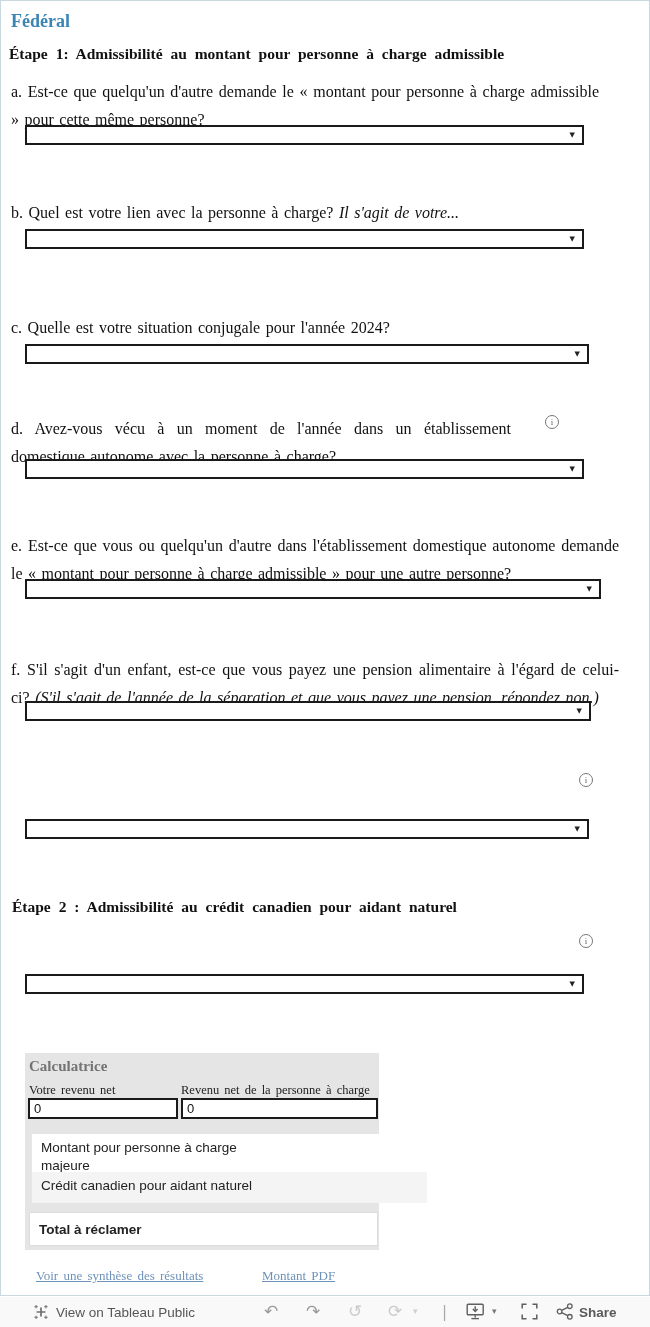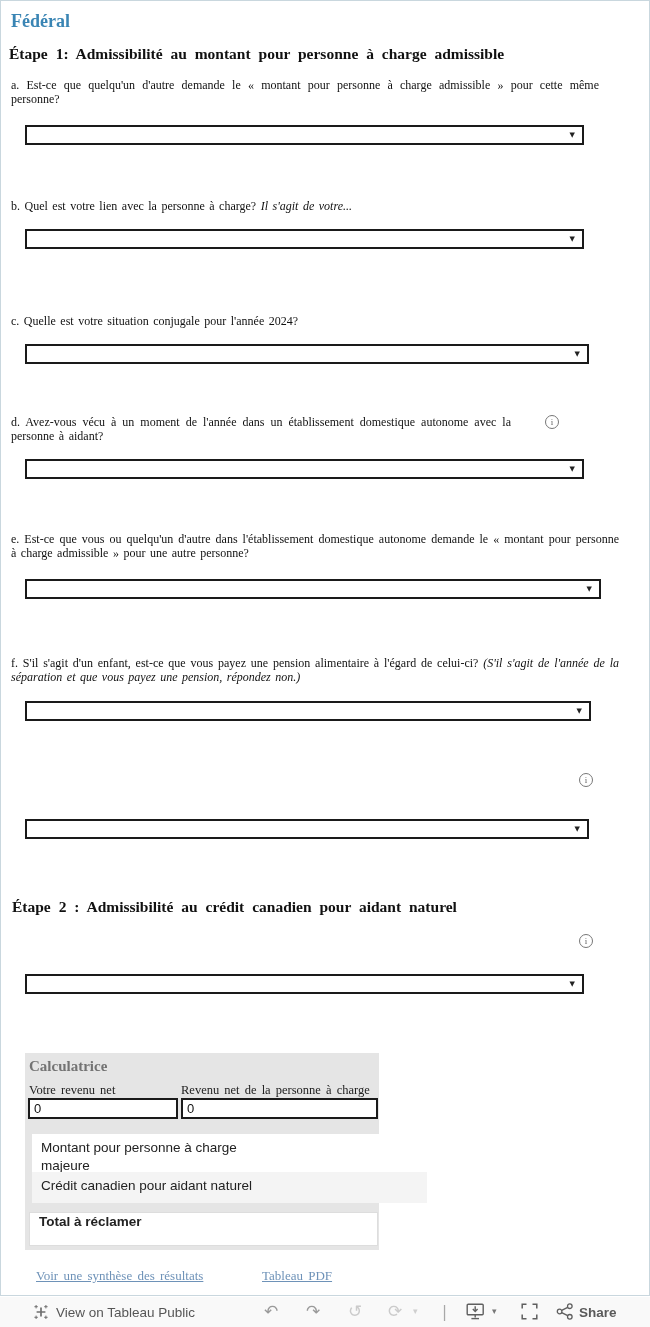--- a/index.html
+++ b/index.html
@@ -9,21 +9,21 @@
 
   
   #viz { position:absolute; left:0; top:0; width:650px; height:1296px;
          background:#fff; border:1px solid #c9d7de; }
 
   .abs { position:absolute; }
 
   .page-title { font-size:18px; font-weight:bold; color:#3a85b4; word-spacing:2px; }
   .step-heading { font-size:15.5px; font-weight:bold; color:#111; word-spacing:4px; }
 
-  .q-text { font-size:12px; color:#111; line-height:14px; text-align:justify;
+  .q-text { font-size:16px; color:#111; line-height:28px; text-align:justify;
             word-spacing:1.5px; }
   .q-text i { font-style:italic; }
 
   .dropdown { position:absolute; height:20px; background:#fff;
               border:2px solid #1a1a1a; cursor:pointer; }
   .dropdown .dd-caret { position:absolute; right:7px; top:50%; transform:translateY(-54%);
               font-size:7px; color:#222; font-family:"DejaVu Sans", sans-serif; }
 
   .info-icon { position:absolute; width:14px; height:14px; border:1px solid #777;
                border-radius:50%; color:#666; font-size:9px; line-height:12px;
@@ -39,21 +39,21 @@
                 font-family:"Liberation Sans", sans-serif; font-size:13px; color:#111;
                 padding:0 4px; }
   .calc-row { position:absolute; left:7px; width:395px;
               font-family:"Liberation Sans", sans-serif; font-size:13.5px; color:#222; }
   .row-text { display:block; padding:5px 0 5px 9px; line-height:18px; }
   #row-dependant { top:81px; background:#fff; height:38px; }
   #row-dependant .row-text { width:250px; }
   #row-caregiver { top:119px; background:#f4f4f4; height:31px; }
   #row-total { left:4px; top:159px; width:349px; background:#fff;
                border:1px solid #ddd; height:34px; }
-  #row-total .row-text { font-weight:bold; padding-top:0; }
+  #row-total .row-text { font-weight:bold; padding-top:8px; }
 
   .result-link { position:absolute; font-size:13px; color:#6e92b8;
                  text-decoration:underline; word-spacing:2px; cursor:pointer; }
 
   
   #tab-footer { position:absolute; left:0; top:1297px; width:650px; height:46px;
                 background:#f9f9f9; font-family:"Liberation Sans", sans-serif; }
   .ft-text { position:absolute; font-size:13.5px; color:#565656; }
   .ft-glyph { position:absolute; font-family:"DejaVu Sans", sans-serif; cursor:pointer; }
   .g-dark  { color:#9a9a9a; font-size:17px; }
@@ -81,21 +81,21 @@
     <div class="abs q-text" style="left:10px; top:198px; width:600px; text-align:left;"><span>b. Quel est votre lien avec la personne à charge?</span><i> Il s'agit de votre...</i></div>
     <div class="dropdown" style="left:24px; top:228px; width:559px;">
       <span class="dd-caret">▼</span>
     </div>
 
     <div class="abs q-text" style="left:10px; top:313px; width:600px; text-align:left;"><span>c. Quelle est votre situation conjugale pour l'année 2024?</span></div>
     <div class="dropdown" style="left:24px; top:343px; width:564px;">
       <span class="dd-caret">▼</span>
     </div>
 
-    <div class="abs q-text" style="left:10px; top:414px; width:500px;"><span>d. Avez-vous vécu à un moment de l'année dans un établissement domestique autonome avec la personne à aidant?</span></div>
+    <div class="abs q-text" style="left:10px; top:414px; width:500px;"><span>d. Avez-vous vécu à un moment de l'année dans un établissement domestique autonome avec la personne à charge?</span></div>
     <div class="info-icon" style="left:544px; top:414px;"><span>i</span></div>
     <div class="dropdown" style="left:24px; top:458px; width:559px;">
       <span class="dd-caret">▼</span>
     </div>
 
     <div class="abs q-text" style="left:10px; top:531px; width:608px;"><span>e. Est-ce que vous ou quelqu'un d'autre dans l'établissement domestique autonome demande le « montant pour personne à charge admissible » pour une autre personne?</span></div>
     <div class="dropdown" style="left:24px; top:578px; width:576px;">
       <span class="dd-caret">▼</span>
     </div>
 
@@ -128,21 +128,21 @@
       </div>
       <div class="calc-row" id="row-caregiver">
         <span class="row-text">Crédit canadien pour aidant naturel</span>
       </div>
       <div class="calc-row" id="row-total">
         <span class="row-text">Total à réclamer</span>
       </div>
     </div>
 
     <div class="result-link" style="left:35px; top:1267px;">Voir une synthèse des résultats</div>
-    <div class="result-link" style="left:261px; top:1267px;">Tableau PDF</div>
+    <div class="result-link" style="left:261px; top:1267px;">Montant PDF</div>
   </div>
 
   <div id="tab-footer">
 
     <svg class="ft-svg" style="left:33px; top:7px;" width="16" height="16" viewBox="0 0 16 16">
       <g stroke="#6f6f6f" fill="none">
         <path d="M8 3.6 V12.4 M3.6 8 H12.4" stroke-width="1.7"></path>
         <path d="M3.1 1 V4.4 M1.4 2.7 H4.8" stroke-width="1"></path>
         <path d="M12.9 1 V4.4 M11.2 2.7 H14.6" stroke-width="1"></path>
         <path d="M3.1 11.6 V15 M1.4 13.3 H4.8" stroke-width="1"></path>

